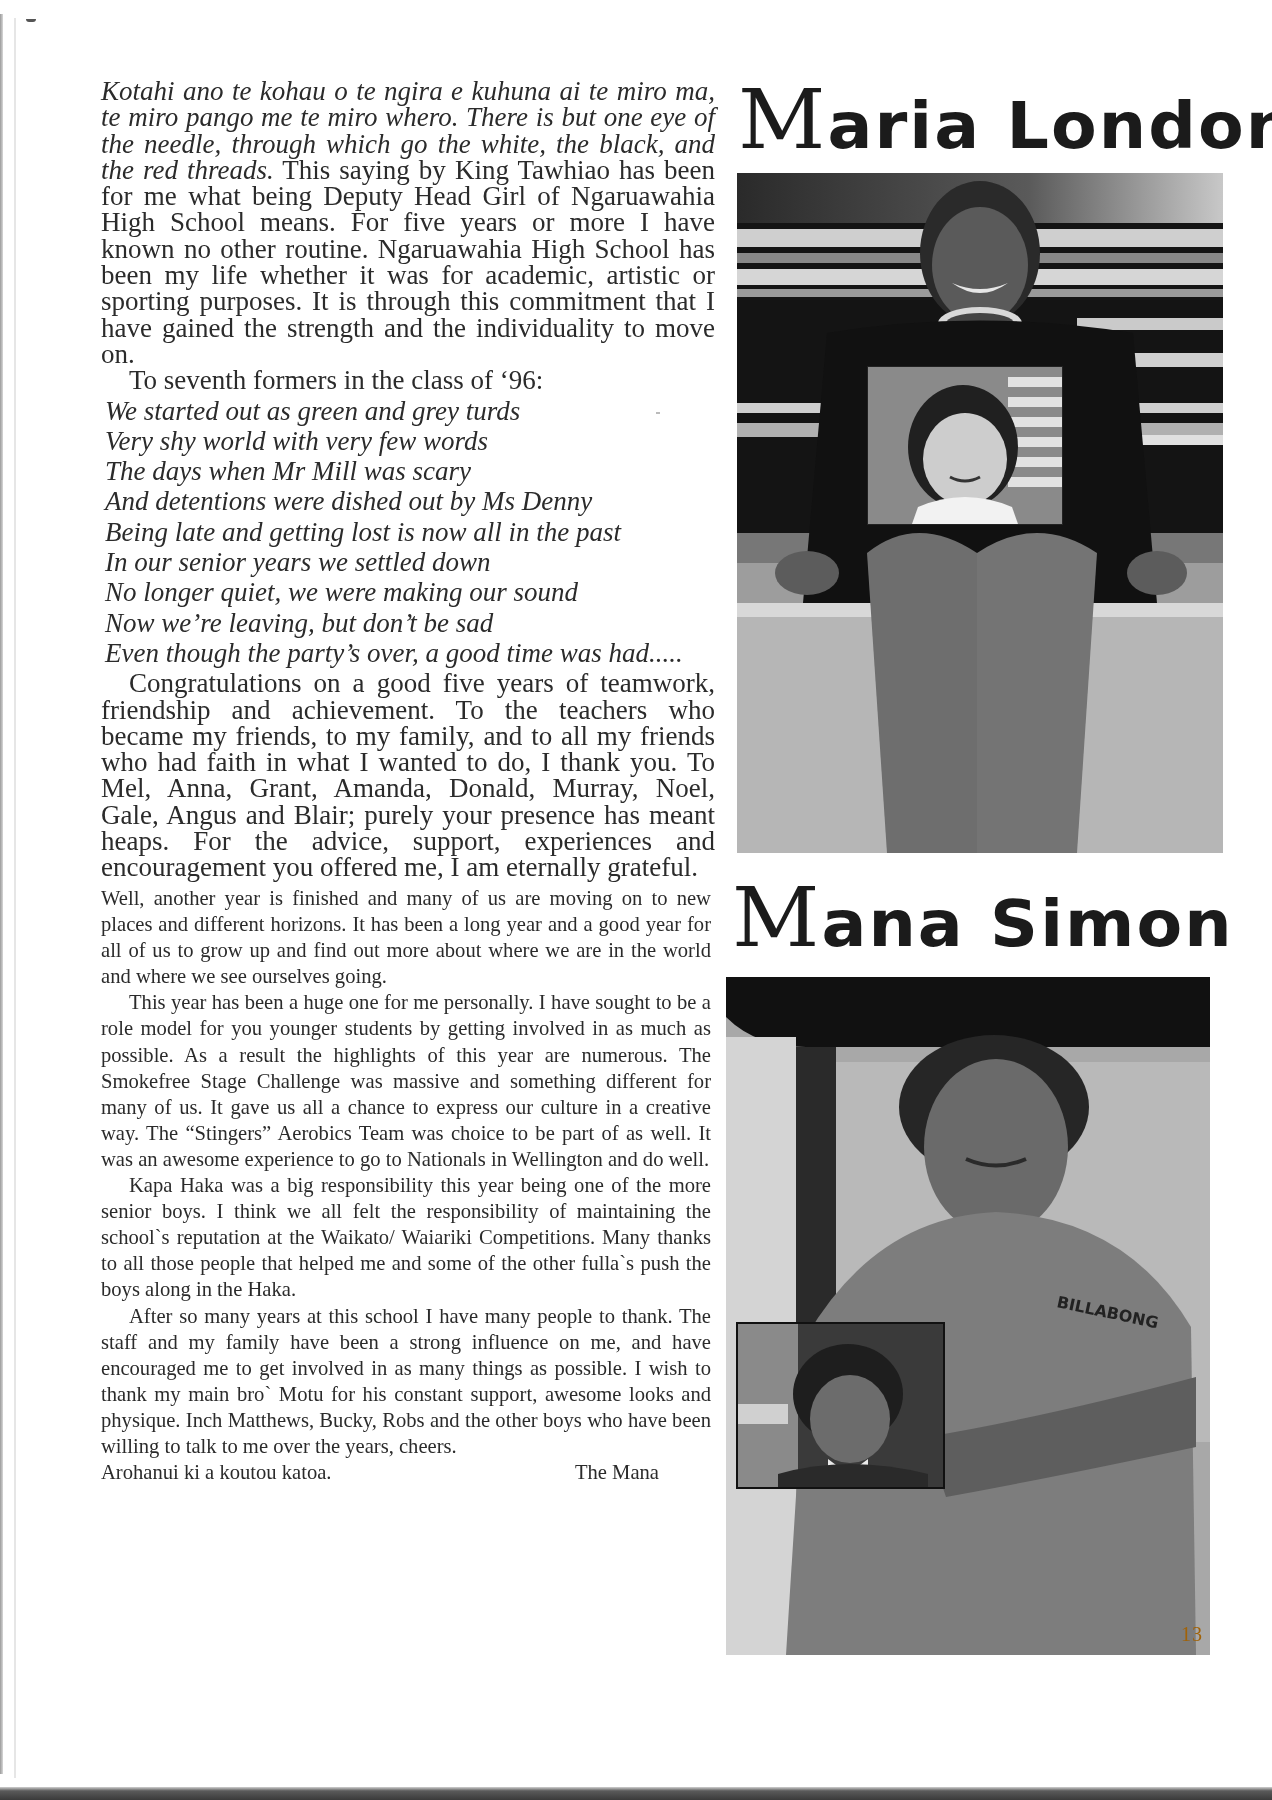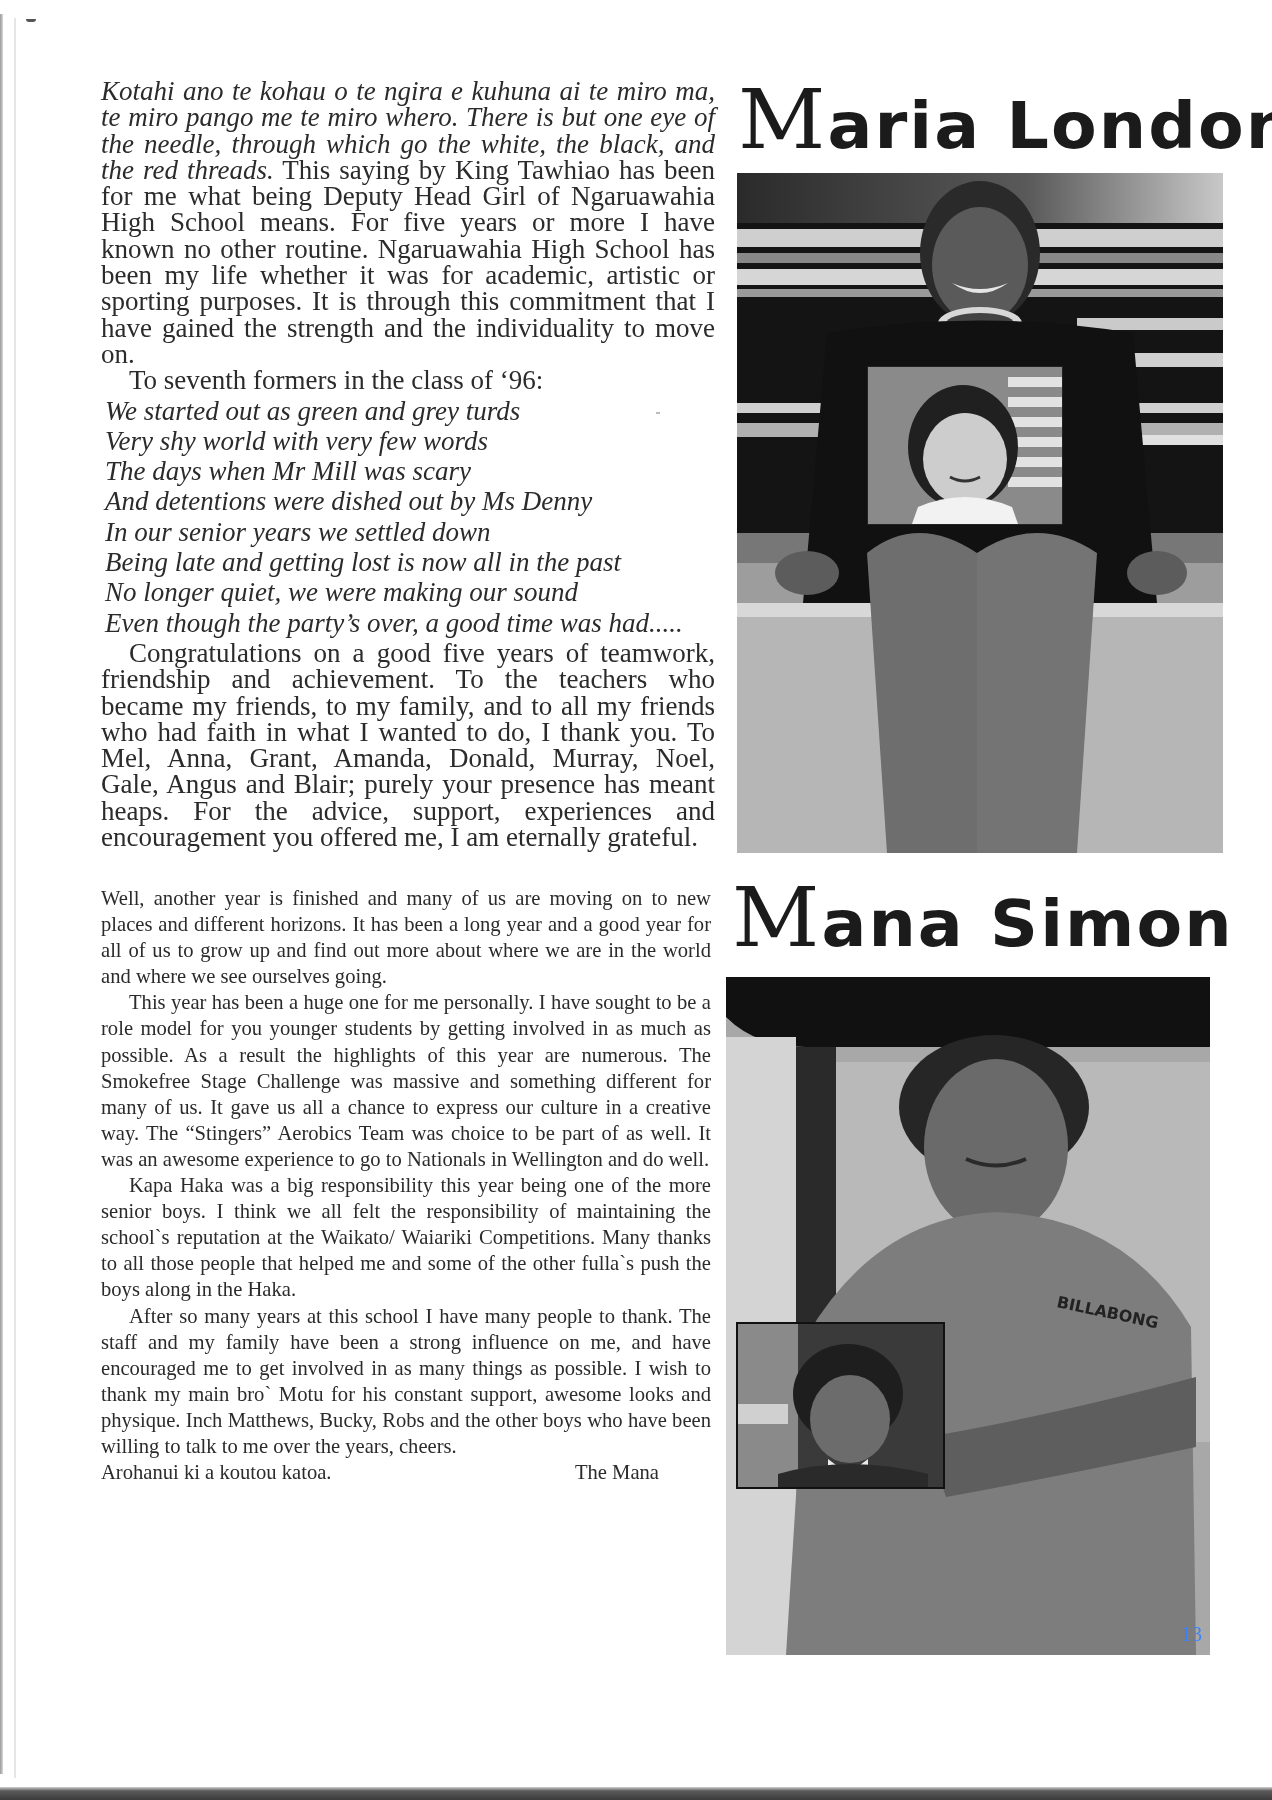--- a/index.html
+++ b/index.html
@@ -53,44 +53,45 @@
   .photo1 { left:737px; top:173px; width:486px; height:680px; background:#1a1a1a; }
   .photo2 { left:726px; top:977px; width:484px; height:678px; background:#9a9a9a; }
   .inset {
     position:absolute; overflow:hidden; border:1px solid #222;
   }
   .inset1 { left:130px; top:193px; width:194px; height:157px; background:#8e8e8e; }
   .inset2 { left:10px; top:345px; width:205px; height:163px; background:#3a3a3a; border:2px solid #111; }
 
   .page-number {
     position:absolute; left:1181px; top:1623px; font-family:"Liberation Serif", serif;
-    font-size:20px; color:#3b82f6; letter-spacing:1px;
+    font-size:20px; color:#a16207; letter-spacing:1px;
   }
   .stray-mark { position:absolute; width:4px; height:2px; background:#bbb; }
 </style>
 </head>
 <body>
 
 <div class="page-edge-left"></div>
 <div class="page-edge-left2"></div>
 <div class="corner-mark"></div>
 <div class="page-edge-bottom"></div>
 <div class="stray-mark" style="left:656px;top:412px;"></div>
 
 <div class="col col1">
   <p><span class="it">Kotahi ano te kohau o te ngira e kuhuna ai te miro ma, te miro pango me te miro whero.  There is but one eye of the needle, through which go the white, the black, and the red threads.</span><span>  This saying by King Tawhiao has been for me what being Deputy Head Girl of Ngaruawahia High School means.  For five years or more I have known no other routine. Ngaruawahia High School has been my life whether it was for academic, artistic or sporting purposes. It is through this commitment that I have gained the strength and the individuality to move on.</span></p>
   <p class="indent">To seventh formers in the class of ‘96:</p>
   <div>
     <p class="poem">We started out as green and grey turds</p>
     <p class="poem">Very shy world with very few words</p>
     <p class="poem">The days when Mr Mill was scary</p>
     <p class="poem">And detentions were dished out by Ms Denny</p>
+    <p class="poem">Being late and getting lost is now all in the past</p>
     <p class="poem">In our senior years we settled down</p>
-    <p class="poem">Being late and getting lost is now all in the past</p>
     <p class="poem">No longer quiet, we were making our sound</p>
+    <p class="poem">Now we’re leaving, but don’t be sad</p>
     <p class="poem">Even though the party’s over, a good time was had.....</p>
   </div>
   <p class="indent">Congratulations on a good five years of teamwork, friendship and achievement.  To the teachers who became my friends, to my family, and to all my friends who had faith in what I wanted to do, I thank you.  To Mel, Anna, Grant, Amanda, Donald, Murray, Noel, Gale, Angus and Blair; purely your presence has meant heaps.  For the advice, support, experiences and encouragement you offered me, I am eternally grateful.</p>
 </div>
 
 <div class="name-heading h1"><span class="initial">M</span><span>aria London</span></div>
 
 <div class="photo photo1">
   <svg width="486" height="680" viewBox="0 0 486 680">
     <defs>

